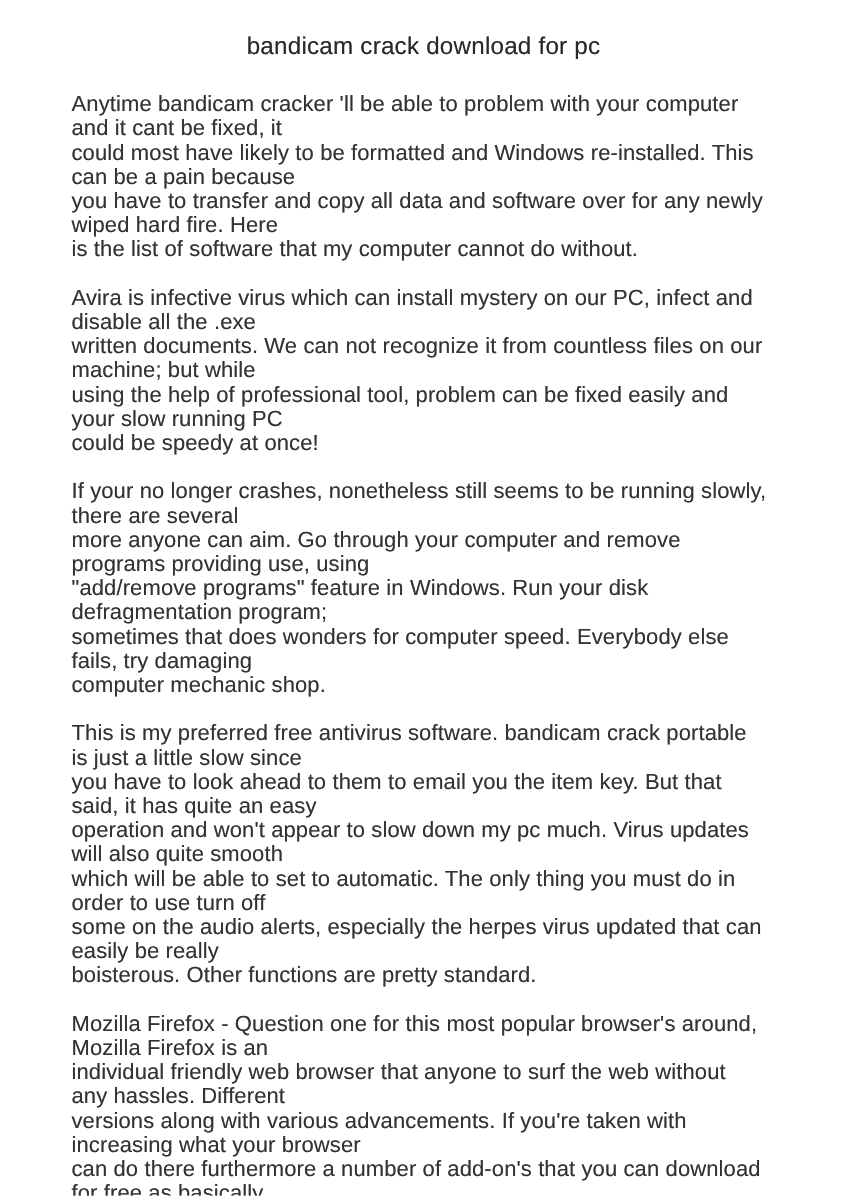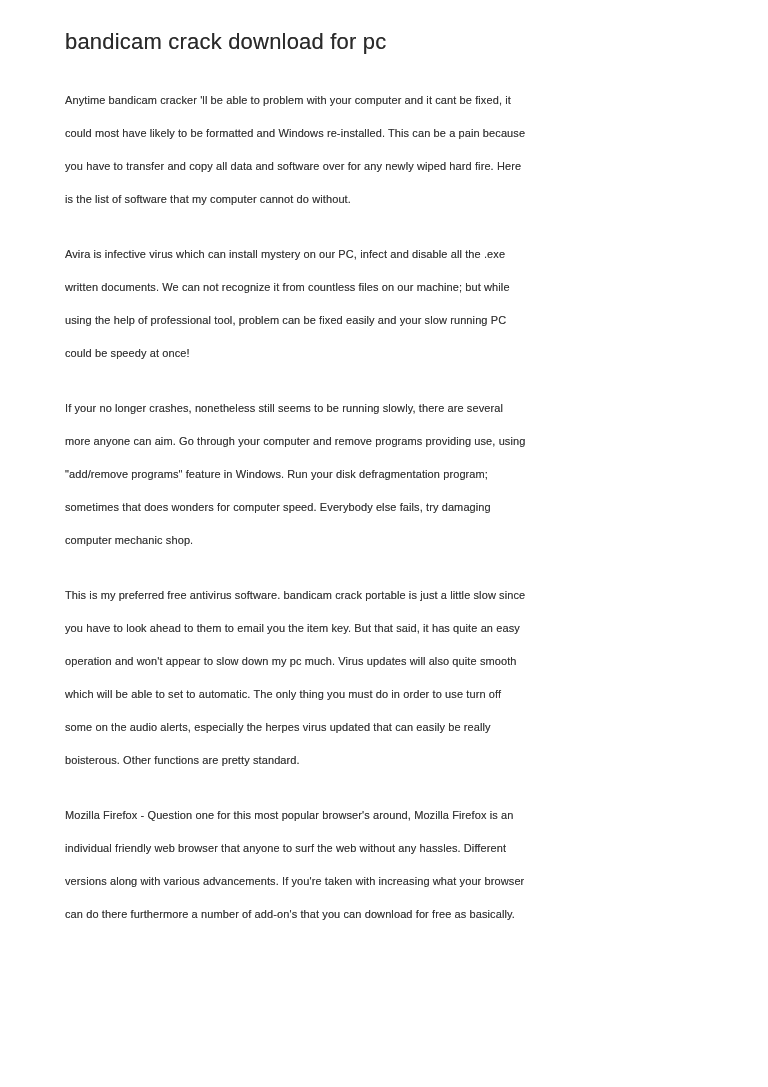--- a/index.html
+++ b/index.html
@@ -19,25 +19,26 @@
     padding: 28px 63px 0 65px;
   }
   .doc-title {
     margin: 0 0 28px 0;
     font-size: 22px;
     line-height: 28px;
     font-weight: 400;
     color: #2a2a2a;
     letter-spacing: 0.2px;
     text-shadow: 0 0 0.5px rgba(40,40,40,0.55);
+    text-align: center;
   }
   .doc-paragraph {
     margin: 0 8px 22px 0;
-    font-size: 11px;
-    line-height: 33px;
+    font-size: 20px;
+    line-height: 22px;
     font-weight: 400;
     color: #333333;
     letter-spacing: 0.1px;
     white-space: pre-line;
     text-shadow: 0 0 0.5px rgba(45,45,45,0.5);
   }
 </style>
 </head>
 <body>
 

